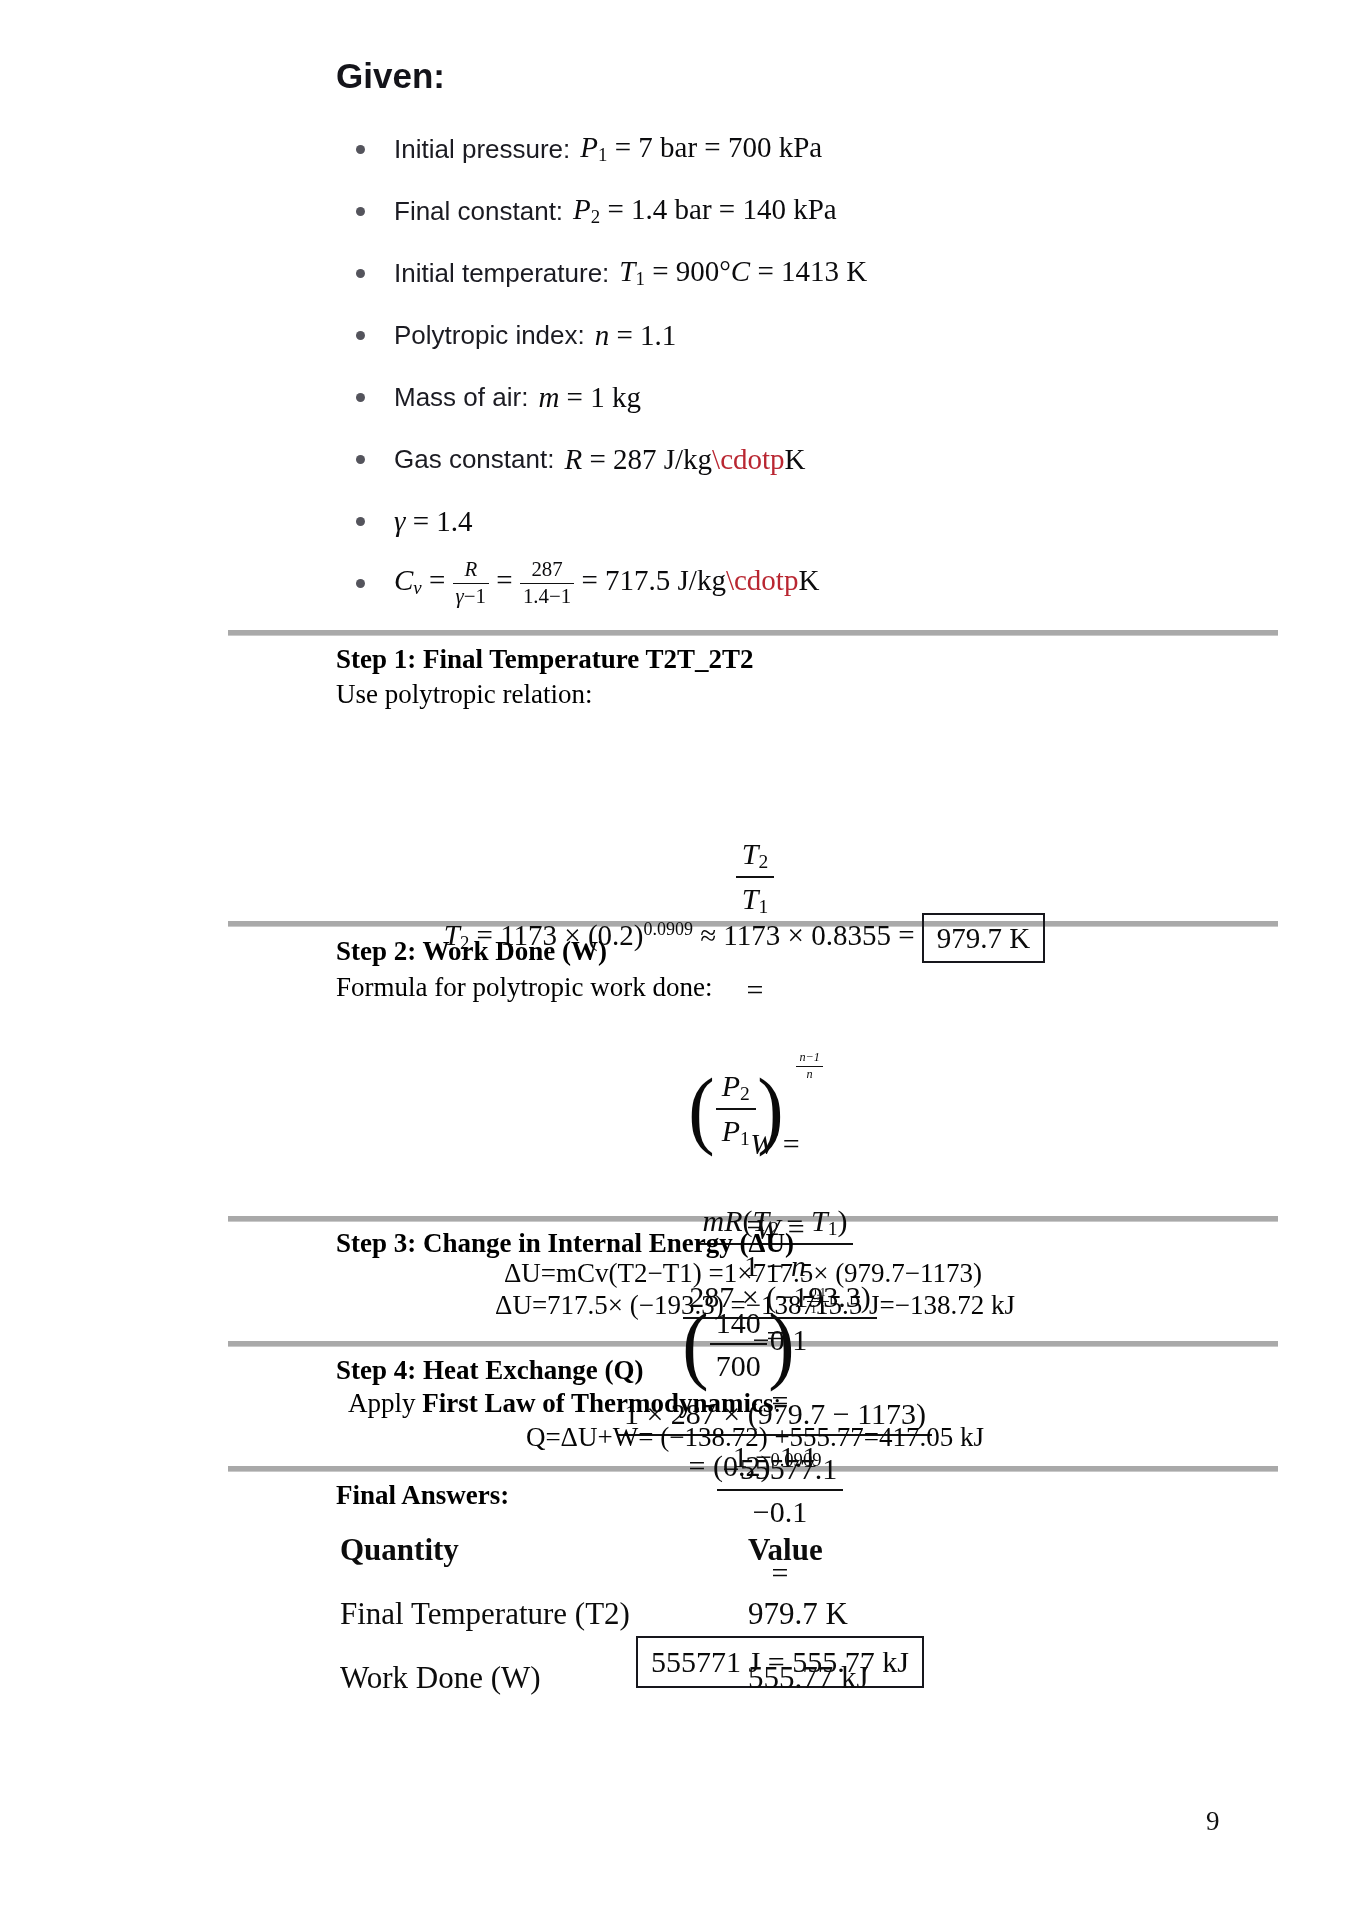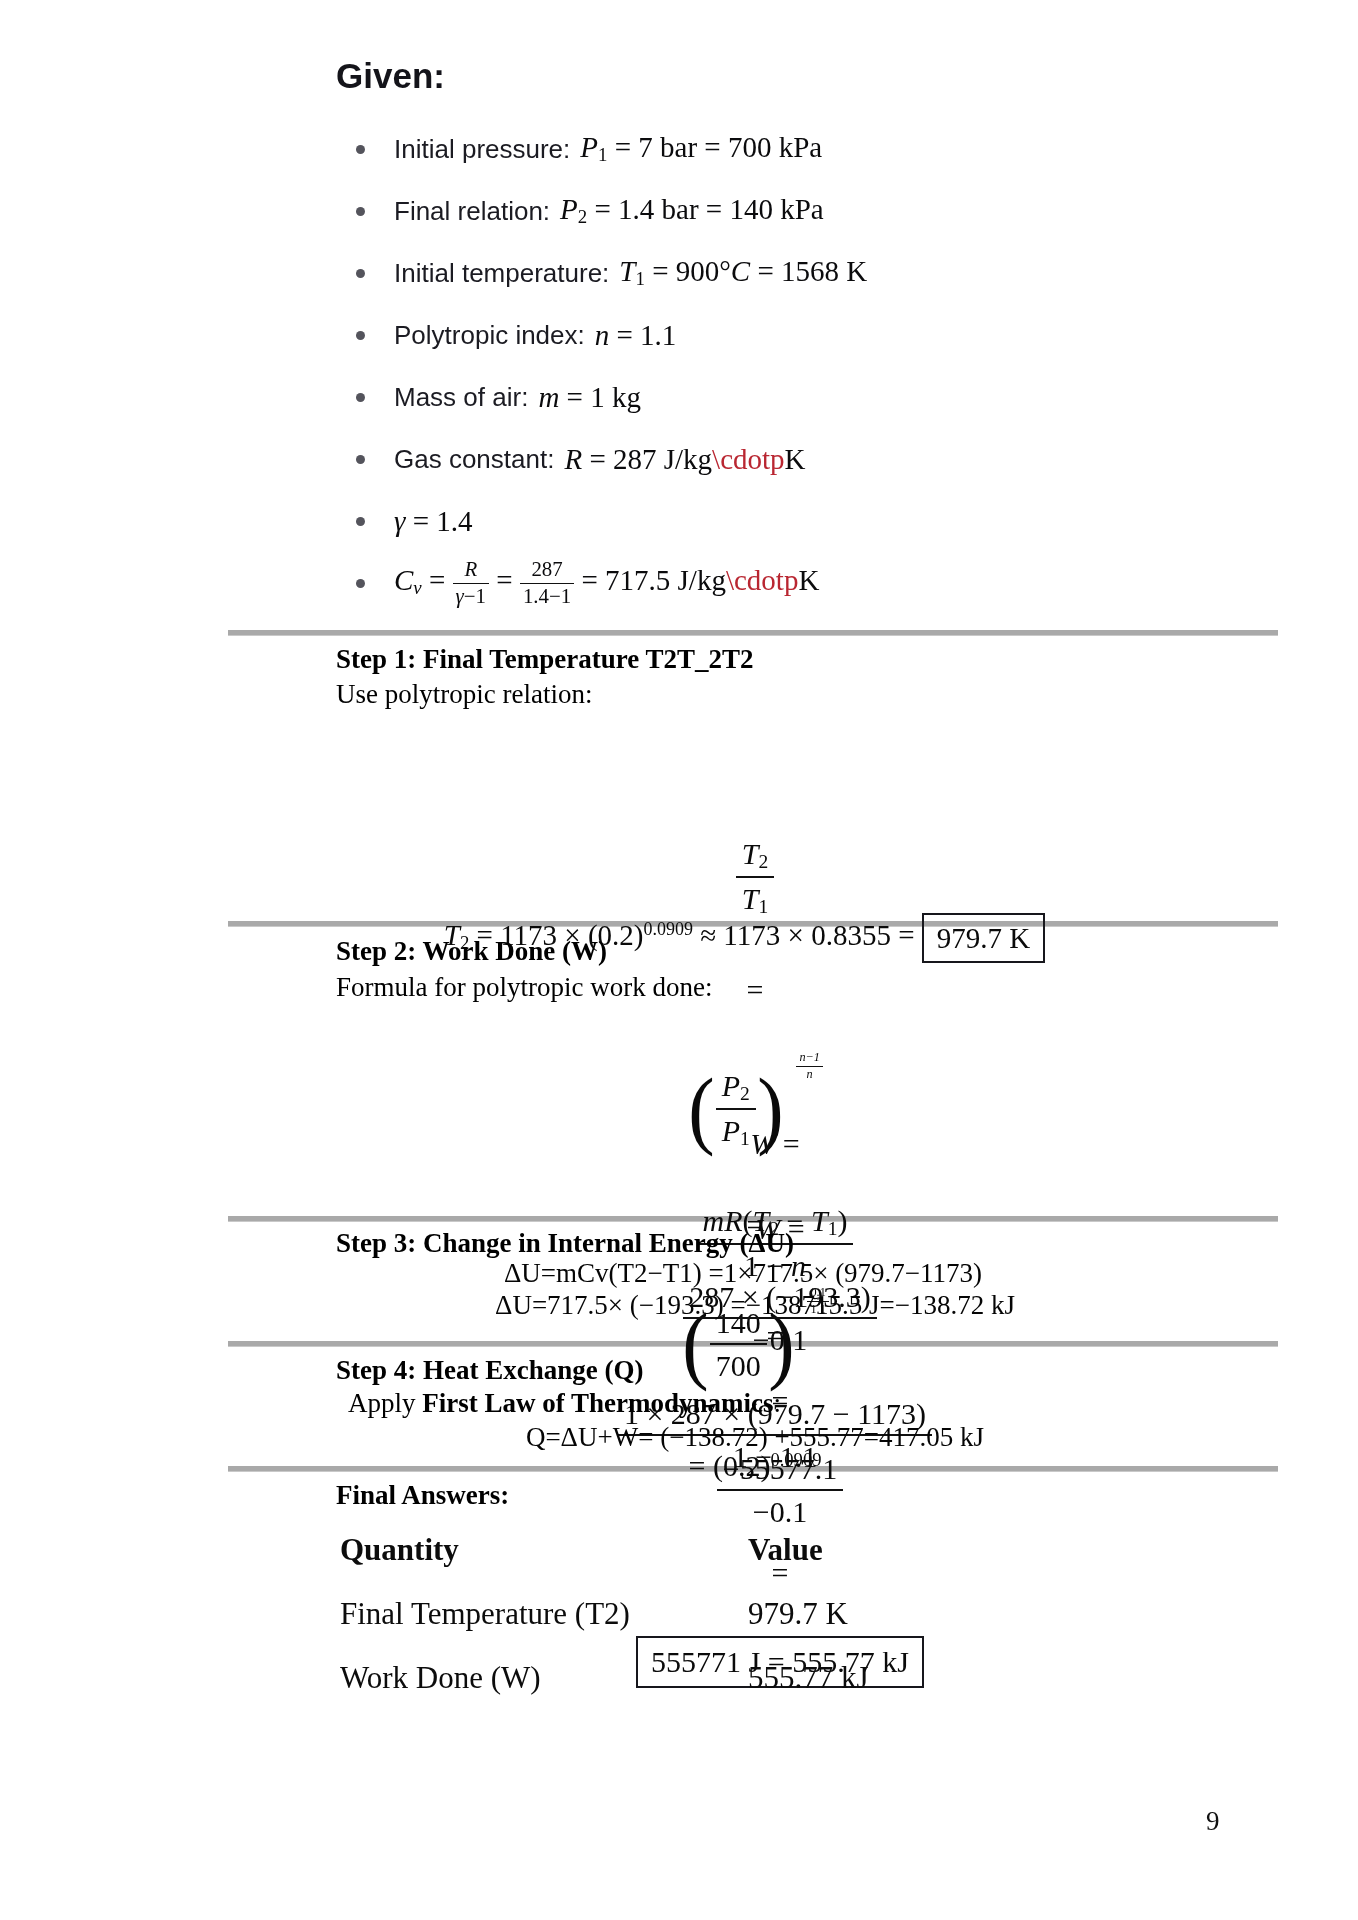--- a/index.html
+++ b/index.html
@@ -57,27 +57,27 @@
   <div class="given-heading">Given:</div>
 
   <ul class="bullets">
     <li>
       <span class="dot"></span>
       <span class="blabel">Initial pressure:</span>
       <span class="bmath"><span class="mi">P</span><span class="sb">1</span><span> = 7 bar = 700 kPa</span></span>
     </li>
     <li>
       <span class="dot"></span>
-      <span class="blabel">Final relation:</span>
+      <span class="blabel">Final constant:</span>
       <span class="bmath"><span class="mi">P</span><span class="sb">2</span><span> = 1.4 bar = 140 kPa</span></span>
     </li>
     <li>
       <span class="dot"></span>
       <span class="blabel">Initial temperature:</span>
-      <span class="bmath"><span class="mi">T</span><span class="sb">1</span><span> = 900°</span><span class="mi">C</span><span> = 1568 K</span></span>
+      <span class="bmath"><span class="mi">T</span><span class="sb">1</span><span> = 900°</span><span class="mi">C</span><span> = 1413 K</span></span>
     </li>
     <li>
       <span class="dot"></span>
       <span class="blabel">Polytropic index:</span>
       <span class="bmath"><span class="mi">n</span><span> = 1.1</span></span>
     </li>
     <li>
       <span class="dot"></span>
       <span class="blabel">Mass of air:</span>
       <span class="bmath"><span class="mi">m</span><span> = 1 kg</span></span>

